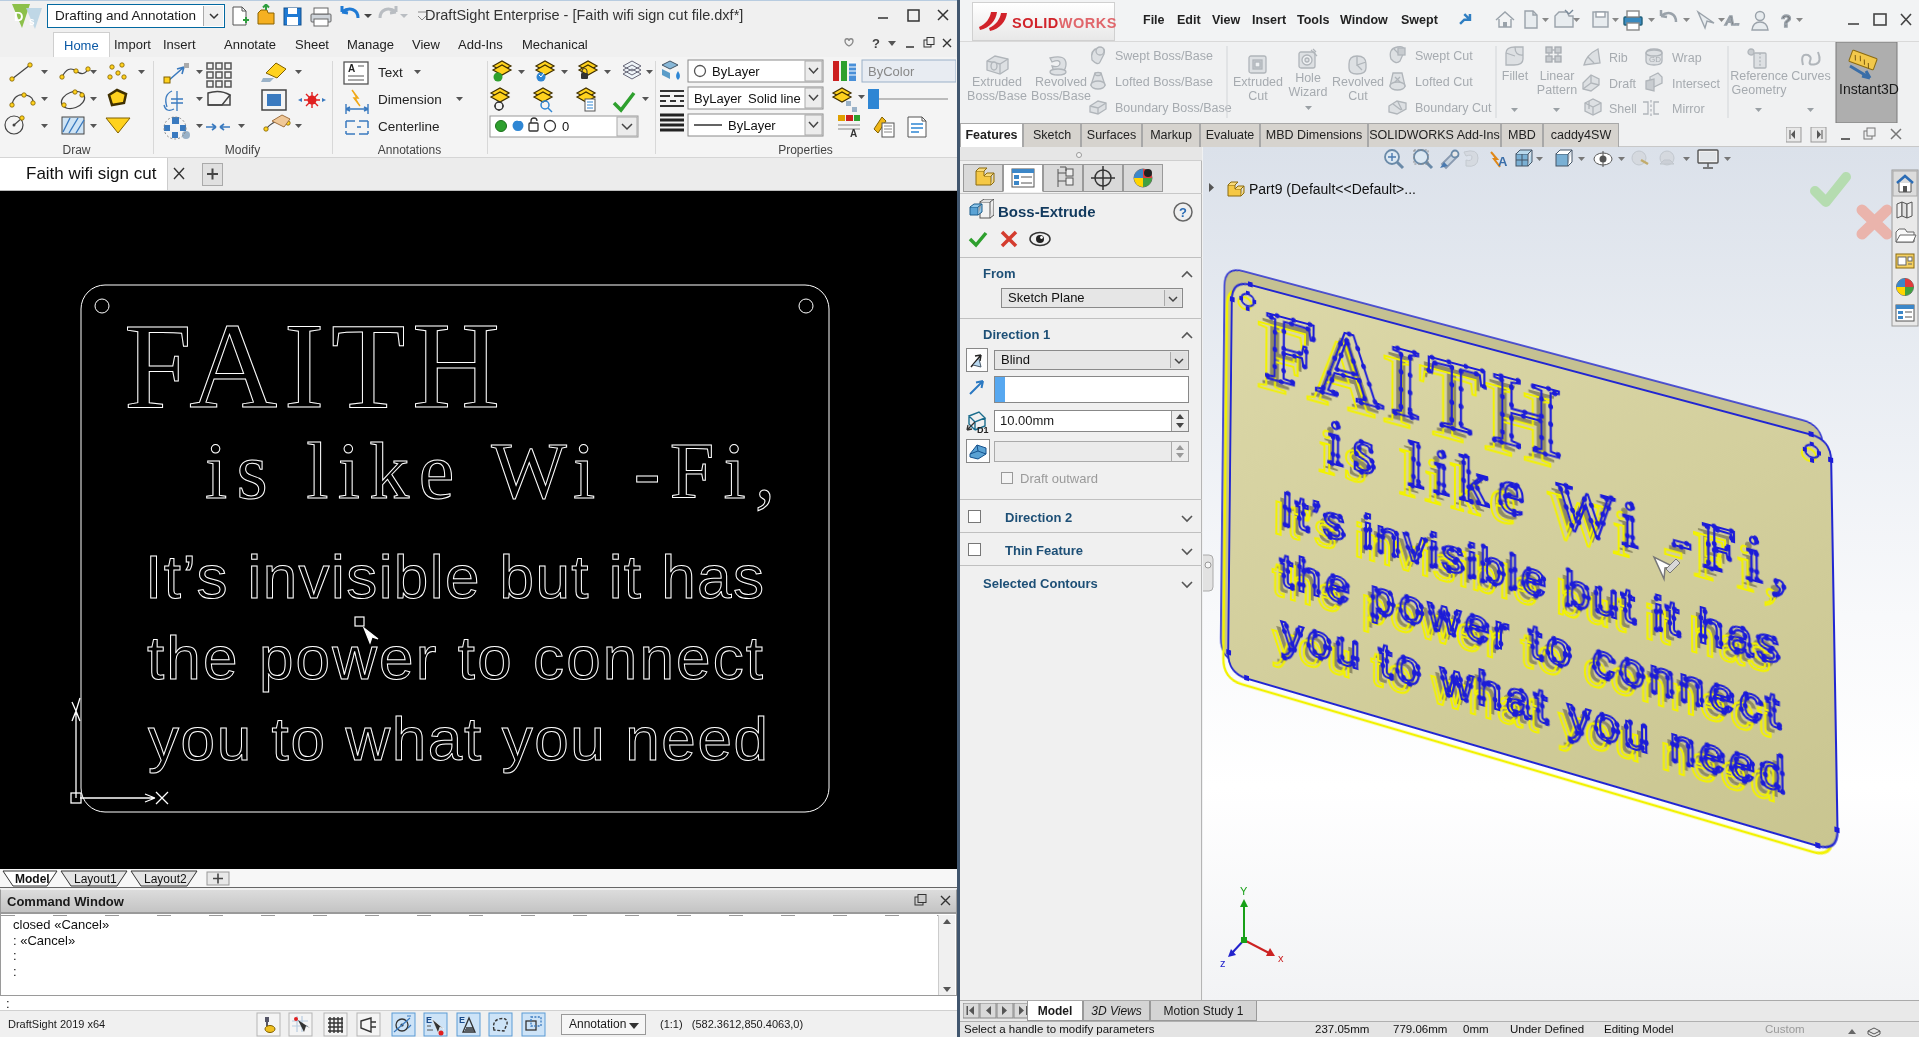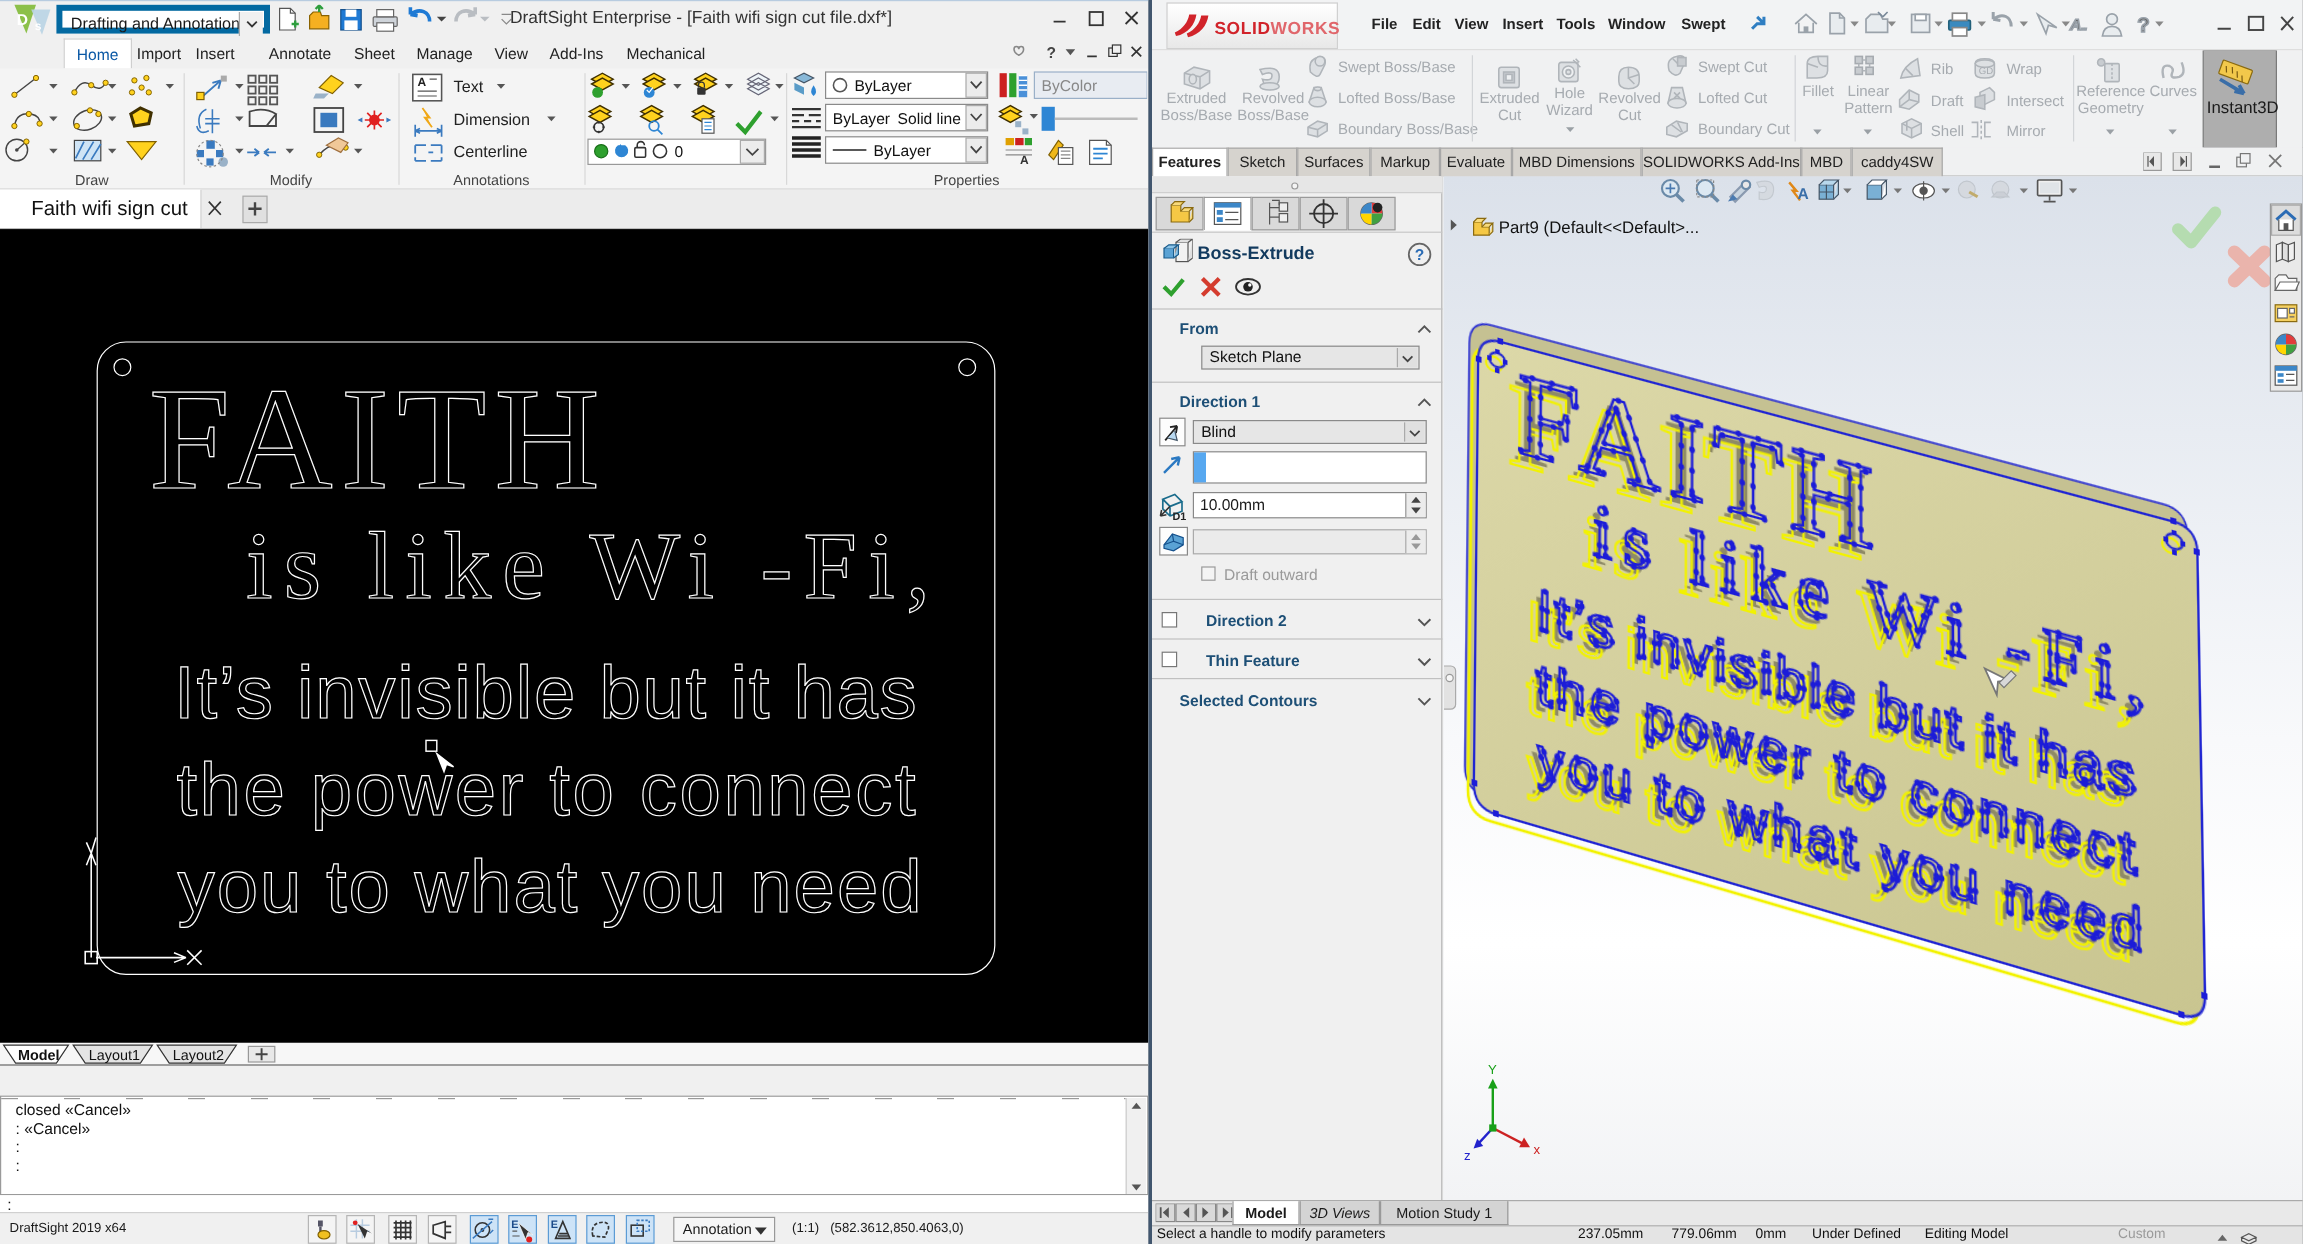--- a/index.html
+++ b/index.html
@@ -52,21 +52,21 @@
 <body>
 <div id="ds" class="abs">
  <div id="ds-title" class="abs">
 
   <svg class="abs" style="left:4px;top:1px" width="44" height="28" viewBox="0 0 44 28">
     <path d="M8 2 L26 2 L18 26 Z" fill="#8cc04a"></path>
     <path d="M22 6 L38 6 L31 27 Z" fill="#b9d4e4" opacity="0.9"></path>
     <text x="10" y="19" font-size="13" font-weight="bold" fill="#fff">D</text>
     <text x="25" y="23" font-size="10" font-weight="bold" fill="#fff">s</text>
   </svg>
-  <div class="abs" style="left:47px;top:3px;width:178px;height:24px;background:#fff;border:5px solid #0369a1;line-height:22px;padding-left:7px;font-size:13.5px;">Drafting and Annotation
+  <div class="abs" style="left:47px;top:3px;width:178px;height:24px;background:#fff;border:1px solid #0369a1;line-height:22px;padding-left:7px;font-size:13.5px;">Drafting and Annotation
     <div class="abs" style="right:1px;top:1px;width:20px;height:20px;background:#f0f0f0;border-left:1px solid #aaa;"><svg width="20" height="20">
             <path d="M6 8 L10 12 L14 8" stroke="#333" fill="none" stroke-width="1.5"></path>
           </svg></div>
   </div>
 
   <svg class="abs" style="left:230px;top:3px" width="200" height="25" viewBox="0 0 200 25">
 
     <path d="M3 3 L12 3 L16 7 L16 21 L3 21 Z" fill="#fff" stroke="#555"></path>
         <path d="M12 3 L12 7 L16 7" fill="none" stroke="#555"></path>
     <path d="M13 16 h6 M16 13 v6" stroke="#2e9e3e" stroke-width="2"></path>
@@ -384,20 +384,28 @@
   <svg width="957" height="19" viewBox="0 0 957 19">
     <path d="M3 2 L57 2 L47 17 L13 17 Z" fill="#fff" stroke="#333"></path>
     <text x="15" y="14" font-size="12" font-weight="bold" fill="#111">Model</text>
     <path d="M61 2 L127 2 L117 17 L71 17 Z" fill="#e4e4e4" stroke="#333"></path>
     <text x="74" y="14" font-size="12" fill="#111">Layout1</text>
     <path d="M131 2 L197 2 L187 17 L141 17 Z" fill="#e4e4e4" stroke="#333"></path>
     <text x="144" y="14" font-size="12" fill="#111">Layout2</text>
     <rect x="207" y="3" width="22" height="13" fill="#e8e8e8" stroke="#999"></rect>
     <path d="M213 9.5 h10 M218 4.5 v10" stroke="#444" stroke-width="1.6"></path>
   </svg>
+ </div>
+ <div id="ds-cmdhdr" class="abs">
+   <div class="abs" style="left:6px;top:4px;font-weight:bold;font-size:13px;">Command Window</div>
+   <svg class="abs" style="left:912px;top:4px" width="40" height="16">
+        <rect x="2" y="3" width="8" height="8" fill="none" stroke="#333"></rect>
+        <rect x="5" y="0.5" width="8" height="8" fill="#ccc" stroke="#333"></rect>
+        <path d="M28 2 L37 11 M37 2 L28 11" stroke="#333" stroke-width="1.4"></path>
+      </svg>
  </div>
  <div id="ds-cmdtext" class="abs">
    <div class="abs" style="left:0;top:1px;width:938px;height:1px;background:repeating-linear-gradient(90deg,#999 0 14px,transparent 14px 52px);"></div>
    <div style="padding:3px 0 0 12px;line-height:15.5px;">closed «Cancel»<br>: «Cancel»<br>:<br>:</div>
    <div class="abs" style="right:1px;top:1px;width:17px;height:80px;background:#f0f0f0;border-left:1px solid #ccc;">
      <svg width="16" height="80">
           <path d="M4 9 L8 4 L12 9 Z" fill="#555"></path>
           <path d="M4 72 L8 77 L12 72 Z" fill="#555"></path>
         </svg>
    </div>

